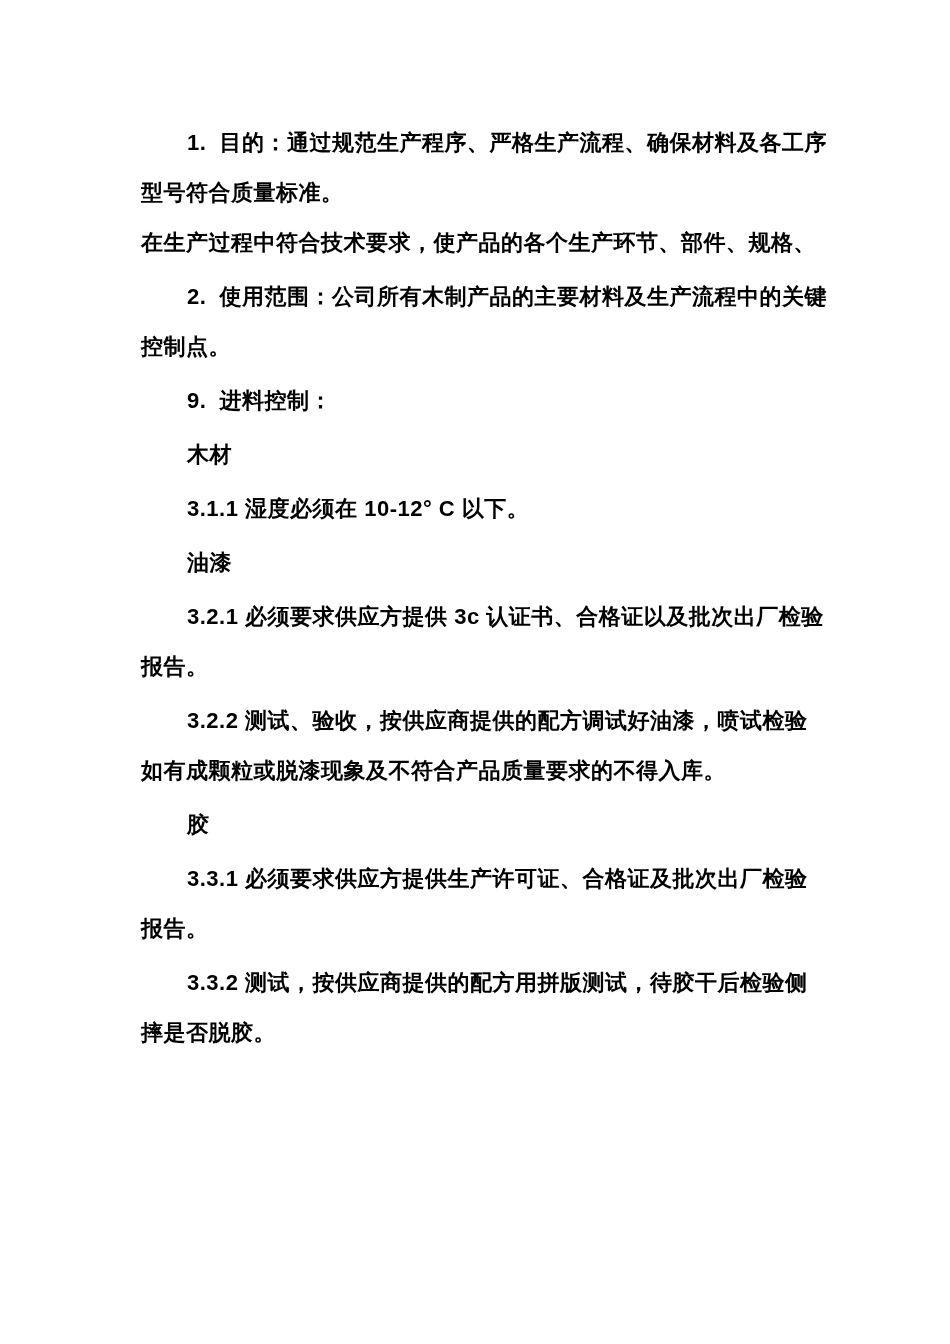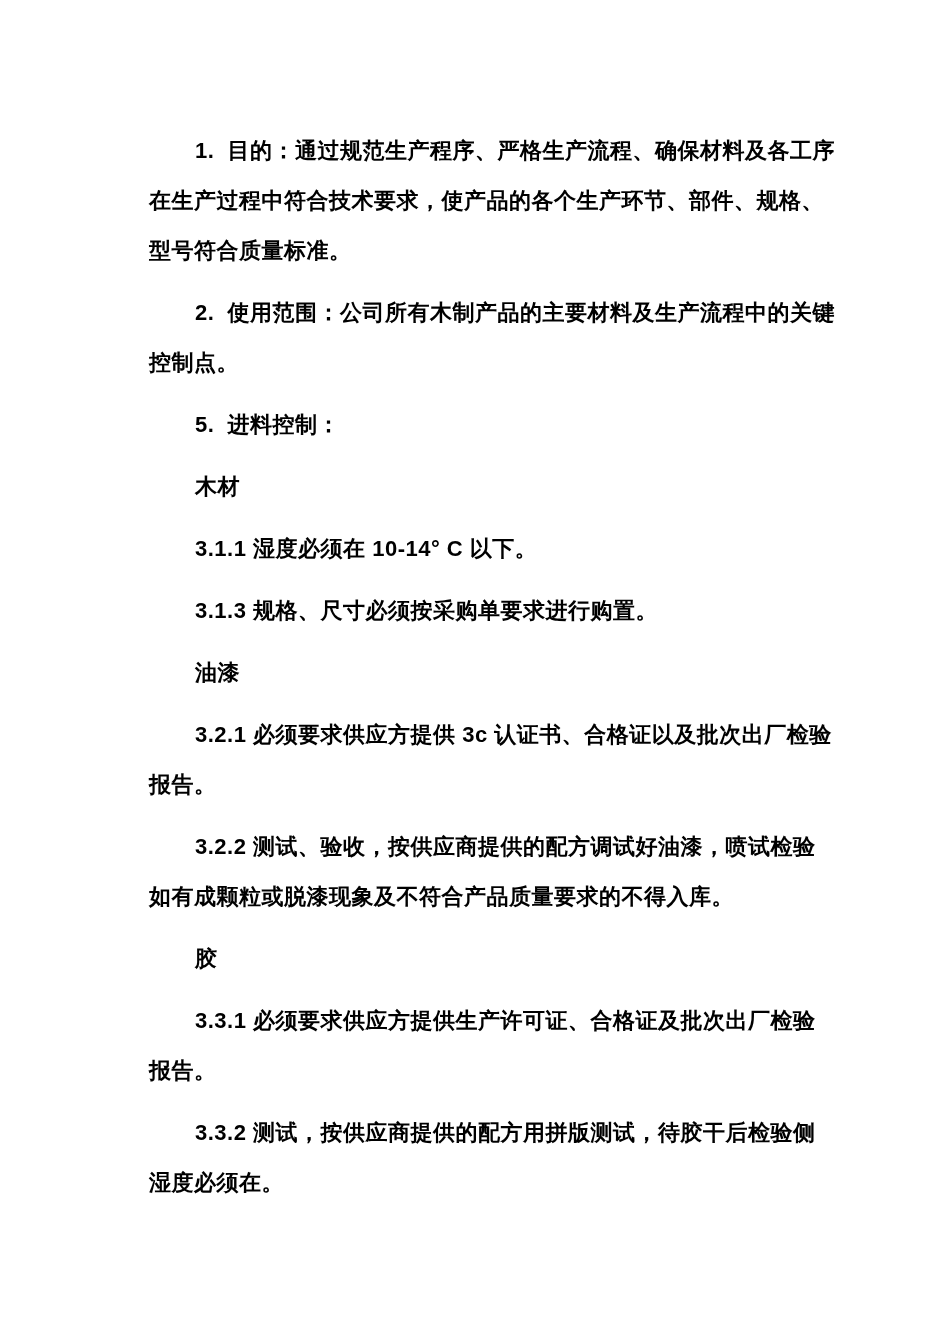--- a/index.html
+++ b/index.html
@@ -17,21 +17,21 @@
     font-weight: 700;
     color: #000000;
   }
   .doc {
     position: absolute;
     top: 114px;
     left: 137px;
     width: 700px;
   }
   .para {
-    margin: 12px;
+    margin: 4px;
     padding: 0;
   }
   .line {
     font-size: 22px;
     line-height: 50px;
     height: 50px;
     letter-spacing: 0.5px;
     white-space: pre;
     text-align: left;
     color: #000000;
@@ -40,38 +40,35 @@
     padding-left: 46px;
   }
 </style>
 </head>
 <body>
 
 <div class="page">
   <div class="doc" id="doc-body">
       <div class="para">
         <div class="line first">1.  目的：通过规范生产程序、严格生产流程、确保材料及各工序</div>
+        <div class="line">型号符合质量标准。</div>
         <div class="line">在生产过程中符合技术要求，使产品的各个生产环节、部件、规格、</div>
-        <div class="line">型号符合质量标准。</div>
       </div>
       <div class="para">
         <div class="line first">2.  使用范围：公司所有木制产品的主要材料及生产流程中的关键</div>
         <div class="line">控制点。</div>
       </div>
       <div class="para">
-        <div class="line first">5.  进料控制：</div>
+        <div class="line first">9.  进料控制：</div>
       </div>
       <div class="para">
         <div class="line first">木材</div>
       </div>
       <div class="para">
-        <div class="line first">3.1.1 湿度必须在 10-14° C 以下。</div>
-      </div>
-      <div class="para">
-        <div class="line first">3.1.3 规格、尺寸必须按采购单要求进行购置。</div>
+        <div class="line first">3.1.1 湿度必须在 10-12° C 以下。</div>
       </div>
       <div class="para">
         <div class="line first">油漆</div>
       </div>
       <div class="para">
         <div class="line first">3.2.1 必须要求供应方提供 3c 认证书、合格证以及批次出厂检验</div>
         <div class="line">报告。</div>
       </div>
       <div class="para">
         <div class="line first">3.2.2 测试、验收，按供应商提供的配方调试好油漆，喷试检验</div>
@@ -79,16 +76,16 @@
       </div>
       <div class="para">
         <div class="line first">胶</div>
       </div>
       <div class="para">
         <div class="line first">3.3.1 必须要求供应方提供生产许可证、合格证及批次出厂检验</div>
         <div class="line">报告。</div>
       </div>
       <div class="para">
         <div class="line first">3.3.2 测试，按供应商提供的配方用拼版测试，待胶干后检验侧</div>
-        <div class="line">湿度必须在。</div>
+        <div class="line">摔是否脱胶。</div>
       </div>
     </div>
 </div>
 
 </body></html>

